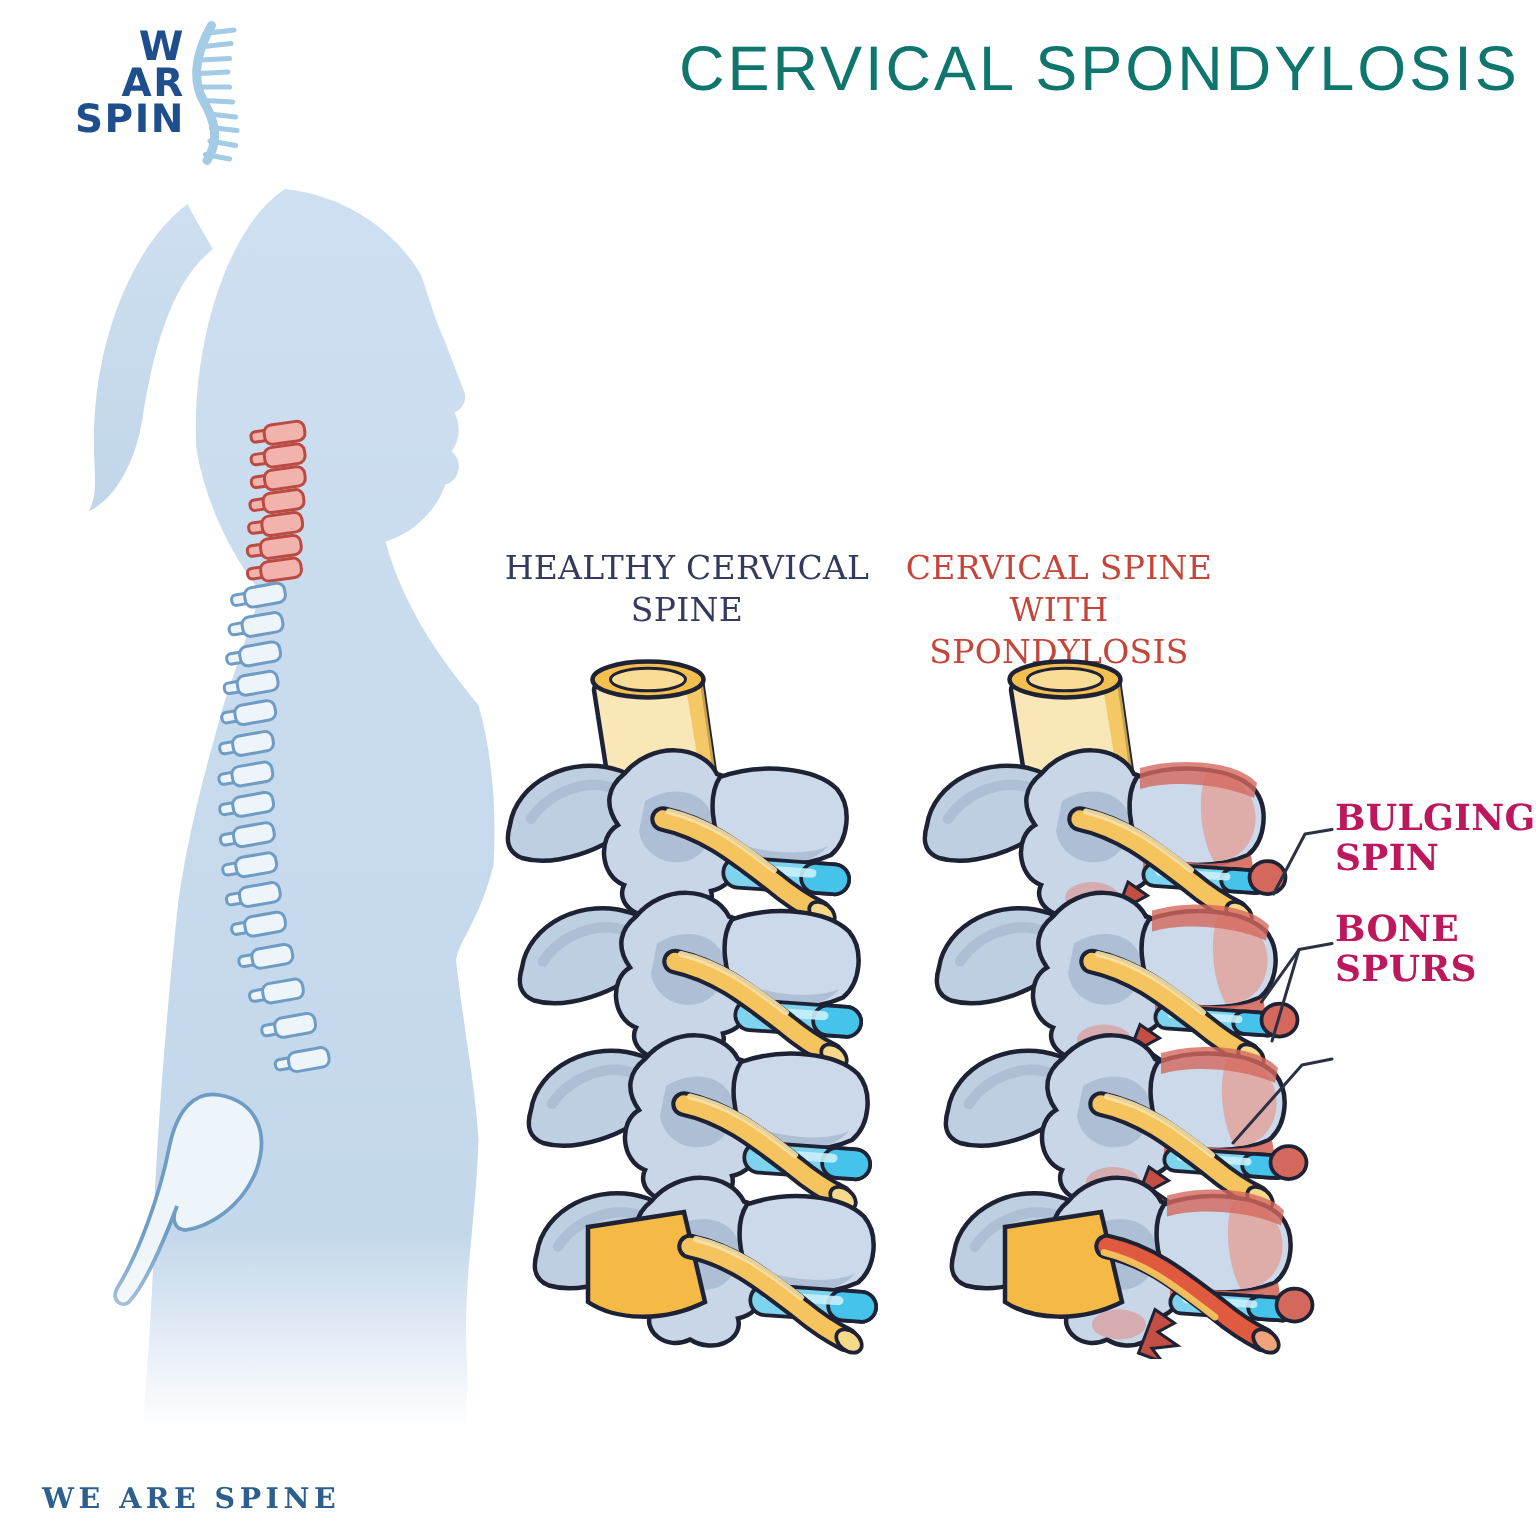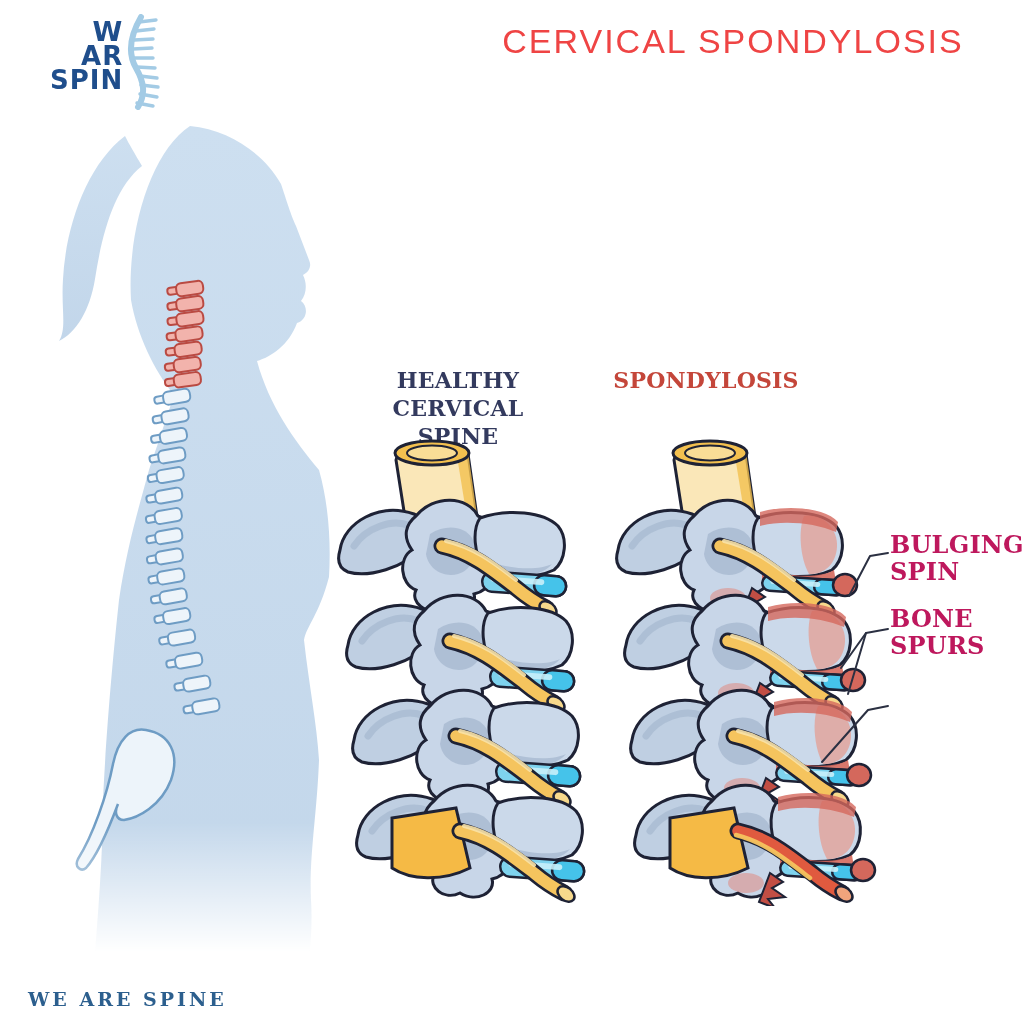--- a/index.html
+++ b/index.html
@@ -9,25 +9,25 @@
   
   .logo{position:absolute;left:50px;top:14px;display:flex;align-items:flex-start;}
   .logo-text{display:flex;flex-direction:column;align-items:flex-end;color:#1F4E8C;
              font-family:"DejaVu Sans",sans-serif;font-weight:bold;line-height:.92;
              letter-spacing:1px;margin-top:6px;}
   .logo-w{font-size:27px;} .logo-ar{font-size:26px;} .logo-spin{font-size:26px;}
   .logo-icon{margin-left:1px;}
 
   
   .title{position:absolute;left:448px;top:22px;width:570px;text-align:center;
-         color:#ef4444;font-size:34px;font-weight:400;letter-spacing:2px;white-space:nowrap;}
+         color:#0f766e;font-size:42px;font-weight:400;letter-spacing:2px;white-space:nowrap;}
 
   
   .panel-heading{position:absolute;text-align:center;font-family:"DejaVu Serif","Liberation Serif",serif;
-                 font-weight:bold;font-size:22px;line-height:1.28;letter-spacing:.2px;}
+                 font-weight:normal;font-size:22px;line-height:1.28;letter-spacing:.2px;}
   .heading-healthy{left:328px;top:366px;width:260px;color:#333A5E;}
   .heading-spond{left:568px;top:366px;width:276px;color:#C4463A;}
 
   
   .callout{position:absolute;left:890px;width:130px;color:#be185d;
            font-family:"DejaVu Serif","Liberation Serif",serif;font-weight:bold;
            font-size:24px;line-height:1.14;letter-spacing:.2px;}
   .callout-1{top:531px;} .callout-2{top:605px;} .callout-3{top:686px;}
 
   
@@ -213,20 +213,21 @@
         <path d="M58,382 L122,372 L136,432 C108,446 76,444 58,432 Z" fill="#F5BA45" stroke="#1E2235" stroke-width="3"></path>
       </g>
     </defs>
   </svg>
 
   <div class="panel-heading heading-healthy">
     <div>HEALTHY CERVICAL</div>
     <div>SPINE</div>
   </div>
   <div class="panel-heading heading-spond">
+    <div>CERVICAL SPINE WITH</div>
     <div>SPONDYLOSIS</div>
   </div>
 
   <svg class="spine-healthy-svg" width="262" height="470" viewBox="0 0 262 470">
     <use href="#cord-top" transform="translate(56,2)"></use>
     <use href="#vbody-h" transform="translate(0,50)"></use>
     <use href="#nerve-y" transform="translate(0,50)"></use>
     <use href="#vbody-h" transform="translate(8,145)"></use>
     <use href="#nerve-y" transform="translate(8,145)"></use>
     <use href="#vbody-h" transform="translate(14,240)"></use>

